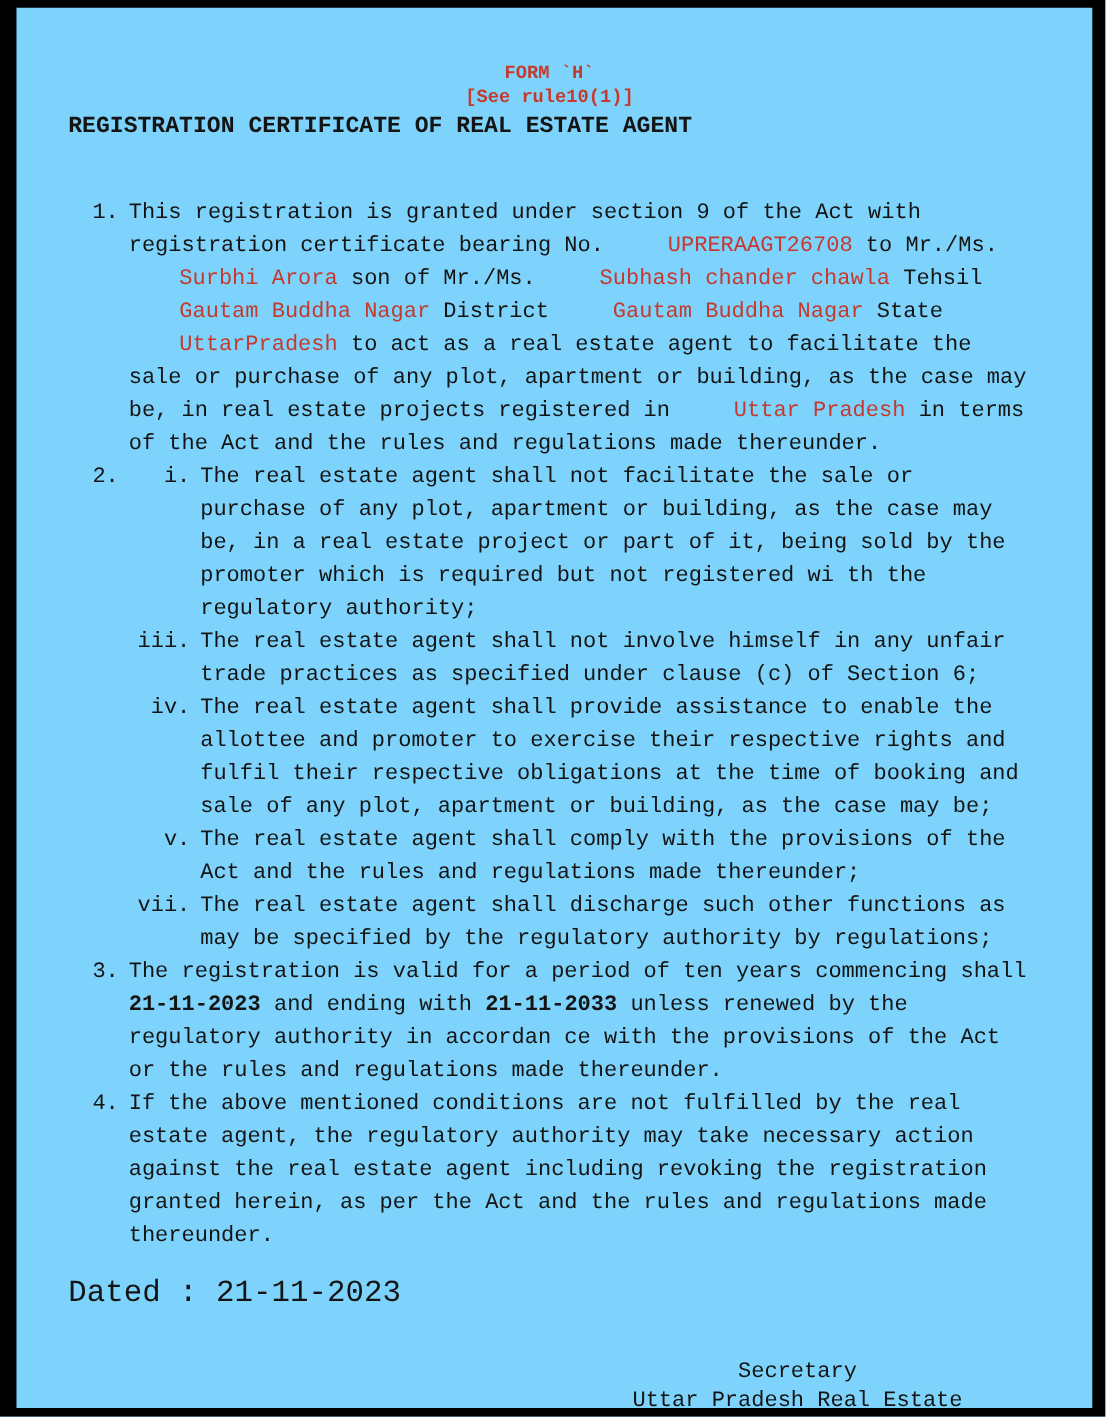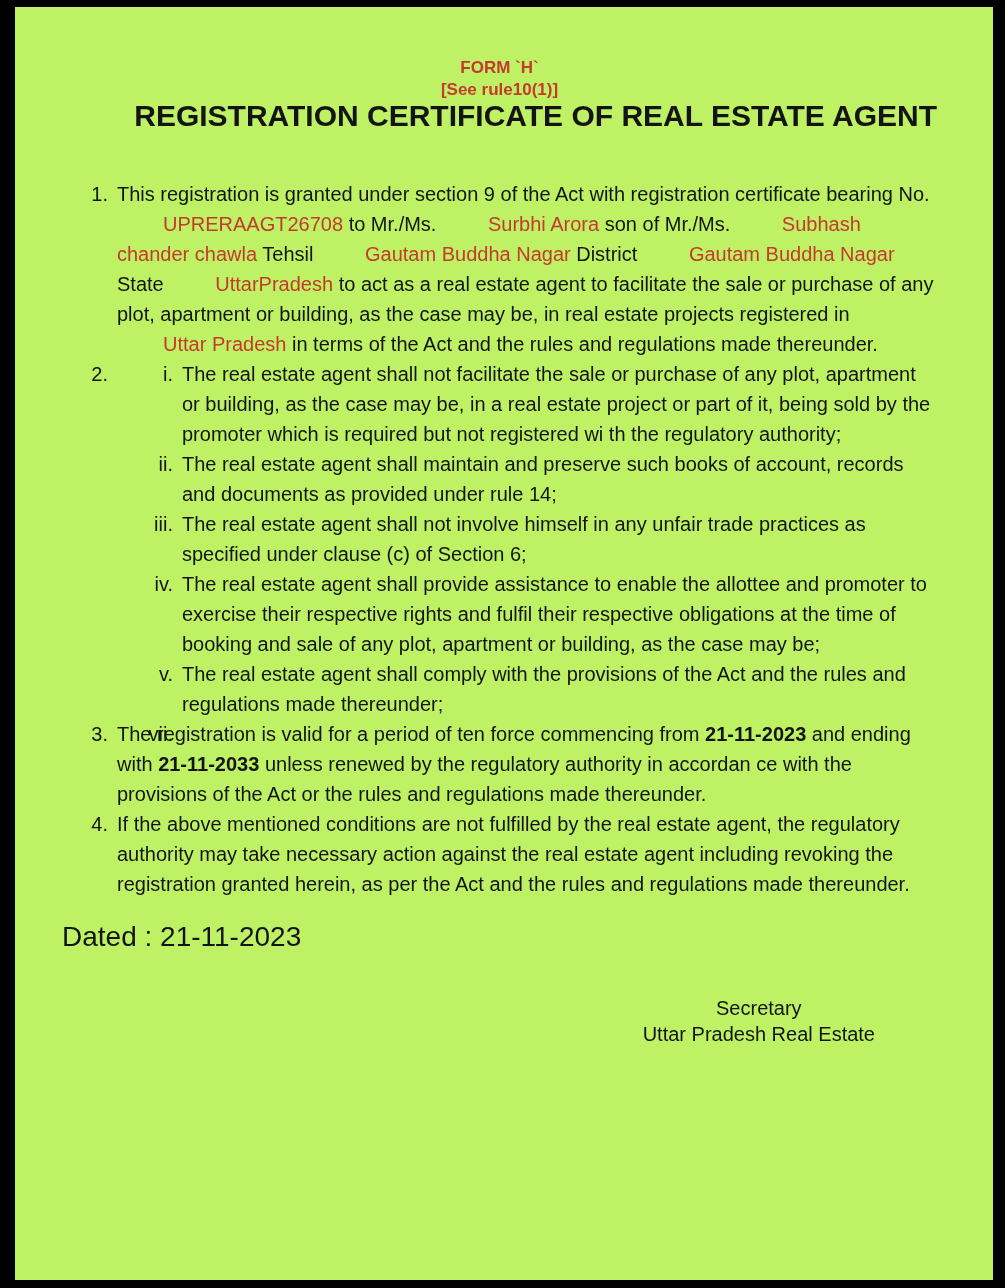--- a/index.html
+++ b/index.html
@@ -5,41 +5,41 @@
   :root{
     --accent-red:#c43a2e;
     --text:#141414;
     --border:#000000;
   }
   html,body{margin:0;padding:0;background:#ffffff;}
   .page{
     position:relative;
     width:1005px;height:1288px;
     box-sizing:border-box;
-    background:#bef264;
+    background:#7dd3fc;
     border-style:solid;
     border-color:var(--border);
     border-width:7px 12px 8px 15px;
     overflow:hidden;
-    font-family:Liberation Sans, sans-serif;
+    font-family:Liberation Mono, monospace;
     color:var(--text);
   }
   .content{padding:50px 56px 0 47px;}
   .form-title,.rule-ref{
     text-align:center;
     font-weight:bold;
     font-size:17px;
     line-height:22px;
     color:var(--accent-red);
   }
   .main-title{
     margin:0 0 48px 0;
-    text-align:right;
+    text-align:left;
     font-weight:bold;
-    font-size:30px;
+    font-size:21px;
     line-height:30px;
     color:var(--text);
   }
   ol.main-list{
     list-style:none;
     margin:0;
     padding:0 0 0 55px;
     font-size:20px;
     line-height:30px;
   }
@@ -91,44 +91,41 @@
       </li>
 
       <li>
         <span class="marker">2.</span>
         <ol class="sub-list">
           <li>
             <span class="marker">i.</span>
             <span>The real estate agent shall not facilitate the sale or purchase of any plot, apartment or building, as the case may be, in a real estate project or part of it, being sold by the promoter which is required but not registered wi th the regulatory authority;</span>
           </li>
           <li>
-            <span class="marker">ii.</span>
-            <span>The real estate agent shall maintain and preserve such books of account, records and documents as provided under rule 14;</span>
-          </li>
-          <li>
             <span class="marker">iii.</span>
             <span>The real estate agent shall not involve himself in any unfair trade practices as specified under clause (c) of Section 6;</span>
           </li>
           <li>
             <span class="marker">iv.</span>
             <span>The real estate agent shall provide assistance to enable the allottee and promoter to exercise their respective rights and fulfil their respective obligations at the time of booking and sale of any plot, apartment or building, as the case may be;</span>
           </li>
           <li>
             <span class="marker">v.</span>
             <span>The real estate agent shall comply with the provisions of the Act and the rules and regulations made thereunder;</span>
           </li>
           <li>
             <span class="marker">vii.</span>
+            <span>The real estate agent shall discharge such other functions as may be specified by the regulatory authority by regulations;</span>
           </li>
         </ol>
       </li>
 
       <li>
         <span class="marker">3.</span>
-        <span><span>The registration is valid for a period of ten force commencing from </span><span class="seg-bold">21-11-2023</span><span> and ending with </span><span class="seg-bold">21-11-2033</span><span> unless renewed by the regulatory authority in accordan ce with the provisions of the Act or the rules and regulations made thereunder.</span></span>
+        <span><span>The registration is valid for a period of ten years commencing shall </span><span class="seg-bold">21-11-2023</span><span> and ending with </span><span class="seg-bold">21-11-2033</span><span> unless renewed by the regulatory authority in accordan ce with the provisions of the Act or the rules and regulations made thereunder.</span></span>
       </li>
 
       <li>
         <span class="marker">4.</span>
         <span>If the above mentioned conditions are not fulfilled by the real estate agent, the regulatory authority may take necessary action against the real estate agent including revoking the registration granted herein, as per the Act and the rules and regulations made thereunder.</span>
       </li>
 
     </ol>
 
     <div class="dateplace">

